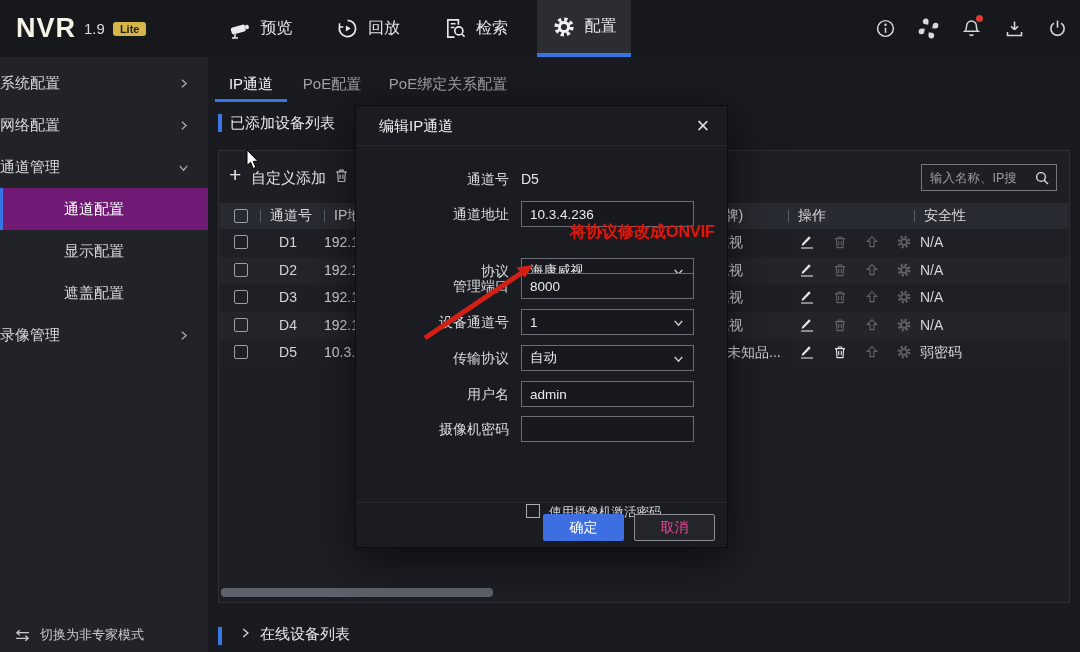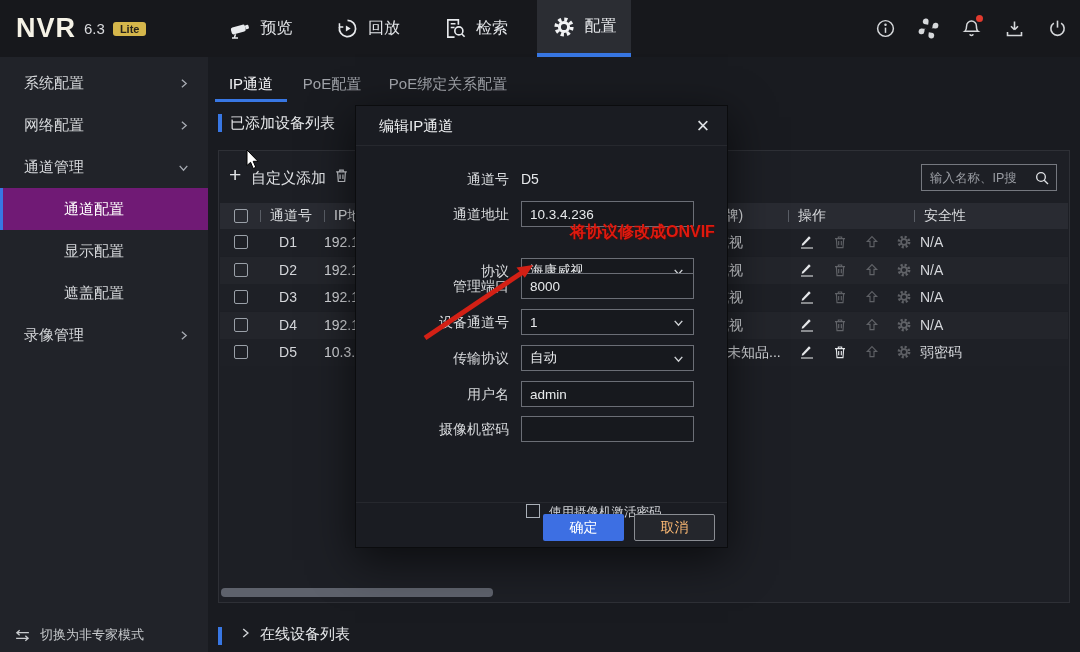--- a/index.html
+++ b/index.html
@@ -14,21 +14,21 @@
   .logo-ver{font-size:15px;color:#d9dadd;}
   .logo-badge{background:#d5b64b;color:#26221a;font-size:11px;font-weight:bold;padding:1px 7px;border-radius:3px;}
   .nav-item{position:absolute;top:0;height:57px;display:flex;align-items:center;justify-content:center;gap:9px;font-size:16px;color:#e2e4e7;cursor:pointer;}
   .nav-item.active{background:#2b2d33;border-bottom:4px solid #3877e3;}
   .nav-icon{color:#e8eaed;}
   .status-icons{position:absolute;right:12px;top:0;height:57px;display:flex;align-items:center;gap:21px;color:#d6d8db;}
   .sticon{position:relative;width:22px;height:22px;display:flex;align-items:center;justify-content:center;}
   .reddot{position:absolute;right:-1px;top:-3px;width:7px;height:7px;border-radius:50%;background:#e23a2e;}
   
   .sidebar{position:absolute;left:0;top:57px;width:208px;height:595px;background:#212329;}
-  .side-item{position:relative;height:42px;display:flex;align-items:center;padding-left:24px;font-size:15px;color:#d6d8db;cursor:pointer;}
+  .side-item{position:relative;height:42px;display:flex;align-items:center;font-size:15px;color:#d6d8db;cursor:pointer;}
   .side-item .chev{position:absolute;right:18px;}
   .side-child{padding-left:64px;}
   .side-child.active{background:#701a75;color:#fff;}
   .side-child.active::before{content:"";position:absolute;left:0;top:0;bottom:0;width:3px;background:#3877e3;}
   .side-footer{position:absolute;left:14px;bottom:8px;display:flex;align-items:center;gap:9px;font-size:13px;color:#c9cccf;cursor:pointer;}
   
   .tab{position:absolute;top:66px;height:36px;display:flex;align-items:center;justify-content:center;font-size:15px;color:#a0a3a9;cursor:pointer;}
   .tab.active{color:#f2f3f5;}
   .tab.active::after{content:"";position:absolute;left:0;right:0;bottom:0;height:3px;background:#3877e3;}
   .sec-bar{position:absolute;width:4px;height:18px;background:#3877e3;}
@@ -67,35 +67,35 @@
   .f-static{position:absolute;left:165px;top:0;font-size:14px;color:#e5e7ea;line-height:26px;}
   .f-input{position:absolute;left:165px;top:0;width:173px;height:26px;background:#17191e;border:1px solid #6b6e76;color:#e8eaec;font-size:13.5px;padding:0 8px;outline:none;}
   .f-select{position:absolute;left:165px;top:0;width:173px;height:26px;background:#17191e;border:1px solid #6b6e76;color:#e8eaec;font-size:13.5px;display:flex;align-items:center;padding:0 8px;cursor:pointer;}
   .f-select .sel-chev{position:absolute;right:8px;}
   .m-checkrow{position:absolute;left:0;top:350px;width:100%;height:20px;margin-top:46px;}
   .m-cb{position:absolute;left:170px;top:2px;width:14px;height:14px;border:1.5px solid #aab0b8;background:transparent;cursor:pointer;}
   .m-cb-label{position:absolute;left:193px;top:2px;font-size:12.5px;color:#d2d4d8;}
   .m-foot{position:absolute;left:0;top:396px;width:100%;height:47px;border-top:1px solid #26282e;}
   .btn{position:absolute;top:11px;width:81px;height:27px;font-size:14px;display:flex;align-items:center;justify-content:center;border-radius:2px;cursor:pointer;}
   .btn-ok{left:187px;background:#3d6fe3;color:#fff;}
-  .btn-cancel{left:278px;background:#24262c;border:1px solid #8a8d93;color:#fdba74;}
+  .btn-cancel{left:278px;background:#24262c;border:1px solid #8a8d93;color:#ec4899;}
   
   .annotation{position:absolute;left:570px;top:222px;font-size:16px;font-weight:bold;color:#e0190e;text-shadow:1px 1px 0 rgba(90,8,4,.7);z-index:30;white-space:nowrap;}
   .arrow-svg{position:absolute;left:405px;top:252px;z-index:30;}
   .cursor-svg{position:absolute;left:246px;top:150px;z-index:40;}
 </style>
 </head>
 <body>
 
 <div id="app">
 
   <div class="topbar">
     <div class="logo">
       <span class="logo-nvr">NVR</span>
-      <span class="logo-ver">6.3</span>
+      <span class="logo-ver">1.9</span>
       <span class="logo-badge">Lite</span>
     </div>
 
     <div class="nav-item" style="left:212px;width:96px;">
       <span class="nav-icon">
         <svg width="24" height="24" viewBox="0 0 24 24">
             <g transform="rotate(-16 12 12)" fill="#e8eaed">
               <rect x="3" y="8.5" width="14.5" height="7" rx="2"></rect>
               <rect x="17.5" y="10" width="3.5" height="4" rx="1"></rect>
             </g>

